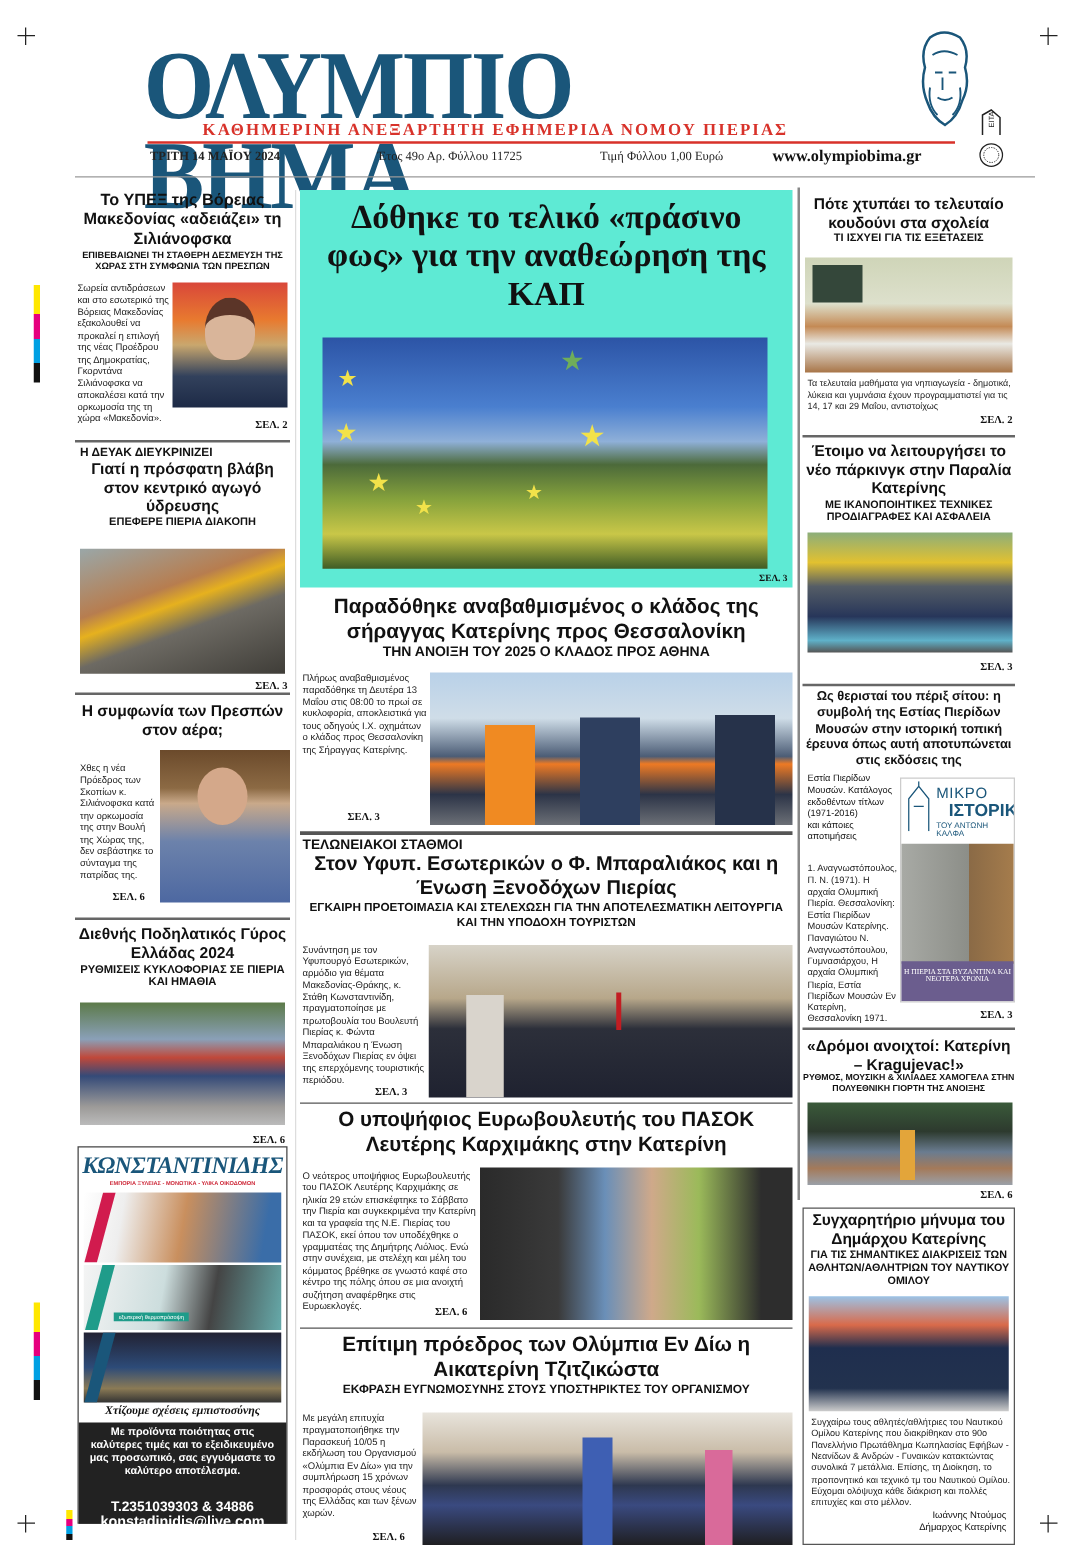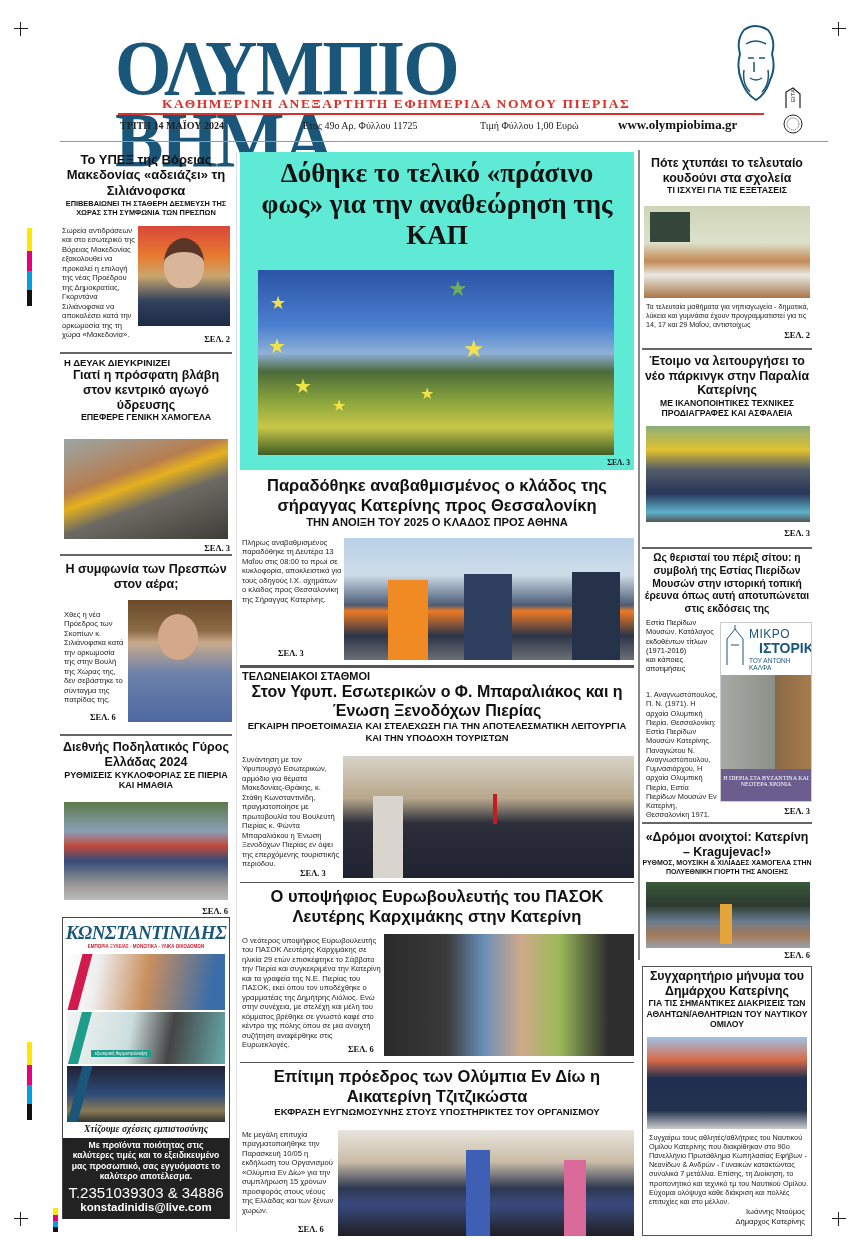--- a/index.html
+++ b/index.html
@@ -67,21 +67,21 @@
     <div class="ph" style="left:78px;top:74px;width:92px;height:100px;background:linear-gradient(180deg,#d9473a 0%,#e87a2f 30%,#c9a76e 50%,#32415c 75%,#1d2a46 100%)">
       <div style="position:absolute;left:26px;top:12px;width:40px;height:50px;border-radius:50% 50% 40% 40%;background:#d9b59a;border-top:14px solid #5b3528"></div>
     </div>
     <div class="sel abs" style="right:2px;top:182px">ΣΕΛ. 2</div>
   </div>
   <div class="hrule" style="left:0;top:200px;width:172px"></div>
 
   <div style="position:absolute;left:0;top:205px;width:172px;height:195px">
     <div style="font-weight:bold;font-size:9.5px;padding-left:4px">Η ΔΕΥΑΚ ΔΙΕΥΚΡΙΝΙΖΕΙ</div>
     <div class="h" style="font-size:12.5px">Γιατί η πρόσφατη βλάβη στον κεντρικό αγωγό ύδρευσης</div>
-    <div class="sub" style="font-size:8.8px">ΕΠΕΦΕΡΕ ΓΕΝΙΚΗ ΧΑΜΟΓΕΛΑ</div>
+    <div class="sub" style="font-size:8.8px">ΕΠΕΦΕΡΕ ΠΙΕΡΙΑ ΔΙΑΚΟΠΗ</div>
     <div class="ph" style="left:4px;top:82px;width:164px;height:100px;background:linear-gradient(160deg,#9aa7a8 0%,#b77d4f 35%,#e6b11e 45%,#6d6a63 60%,#3f3d38 100%)"></div>
     <div class="sel abs" style="right:2px;top:186px">ΣΕΛ. 3</div>
   </div>
   <div class="hrule" style="left:0;top:402px;width:172px"></div>
 
   <div style="position:absolute;left:0;top:410px;width:172px;height:170px">
     <div class="h" style="font-size:12.5px">Η συμφωνία των Πρεσπών στον αέρα;</div>
     <div class="body" style="position:absolute;left:4px;top:48px;width:60px">Χθες η νέα Πρόεδρος των Σκοπίων κ. Σιλιάνοφσκα κατά την ορκωμοσία της στην Βουλή της Χώρας της, δεν σεβάστηκε το σύνταγμα της πατρίδας της.</div>
     <div class="ph" style="left:68px;top:38px;width:104px;height:122px;background:linear-gradient(180deg,#6b4a2b 0%,#8c6a44 25%,#c9a98a 35%,#6c82ab 60%,#4d68a1 100%)">
       <div style="position:absolute;left:30px;top:14px;width:40px;height:46px;border-radius:50%;background:#d4a88a"></div>
@@ -107,21 +107,21 @@
   <div class="ph" style="left:4px;top:94px;width:158px;height:52px;background:linear-gradient(100deg,#f4f4f4 0%,#cdd 40%,#444 65%,#6aa 100%)">
     <div style="position:absolute;left:8px;top:0;width:10px;height:52px;background:#1f9c8a;transform:skewX(-15deg)"></div>
     <div style="position:absolute;left:24px;top:38px;font-size:4.5px;color:#fff;background:#1f9c8a;padding:1px 4px">εξωτερική θερμοπρόσοψη</div>
   </div>
   <div class="ph" style="left:4px;top:148px;width:158px;height:56px;background:linear-gradient(180deg,#223 0%,#2d4b78 50%,#8a7a55 80%,#333 100%)">
       <div style="position:absolute;left:8px;top:0;width:10px;height:56px;background:#1a567a;transform:skewX(-15deg)"></div>
     </div>
   <div style="position:absolute;left:0;top:206px;width:166px;text-align:center;font-family:'Liberation Serif',serif;font-style:italic;font-weight:bold;font-size:9.5px">Χτίζουμε σχέσεις εμπιστοσύνης</div>
   <div style="position:absolute;left:0;top:220px;width:166px;height:81px;background:#222;color:#fff;text-align:center;padding:2px 4px">
     <div style="font-size:8.6px;font-weight:bold;line-height:1.22">Με προϊόντα ποιότητας στις καλύτερες τιμές και το εξειδικευμένο μας προσωπικό, σας εγγυόμαστε το καλύτερο αποτέλεσμα.</div>
-    <div style="font-size:15px;font-weight:normal;margin-top:2px">Τ.2351039303 &amp; 34886</div>
+    <div style="font-size:11px;font-weight:bold;margin-top:18px">Τ.2351039303 &amp; 34886</div>
     <div style="font-size:11.5px;font-weight:bold">konstadinidis@live.com</div>
   </div>
 </div>
 
 <div class="vrule" style="left:236px;top:152px;height:1080px;background:#ddd;width:1px"></div>
 <div class="vrule" style="left:638px;top:150px;height:810px;background:#888"></div>
 
 <div class="abs" style="left:240px;top:152px;width:394px;height:318px;background:#5eead4">
   <div class="h" style="font-family:'Liberation Serif',serif;font-size:27px;line-height:1.15;margin-top:6px;padding:0 12px">Δόθηκε το τελικό «πράσινο φως» για την αναθεώρηση της ΚΑΠ</div>
   <div class="ph" style="left:18px;top:118px;width:356px;height:185px;background:linear-gradient(180deg,#2c54a6 0%,#4a7fcf 30%,#8fb0d8 45%,#4c6a3a 55%,#86a23c 70%,#c9c748 85%,#3f5c25 100%)">

